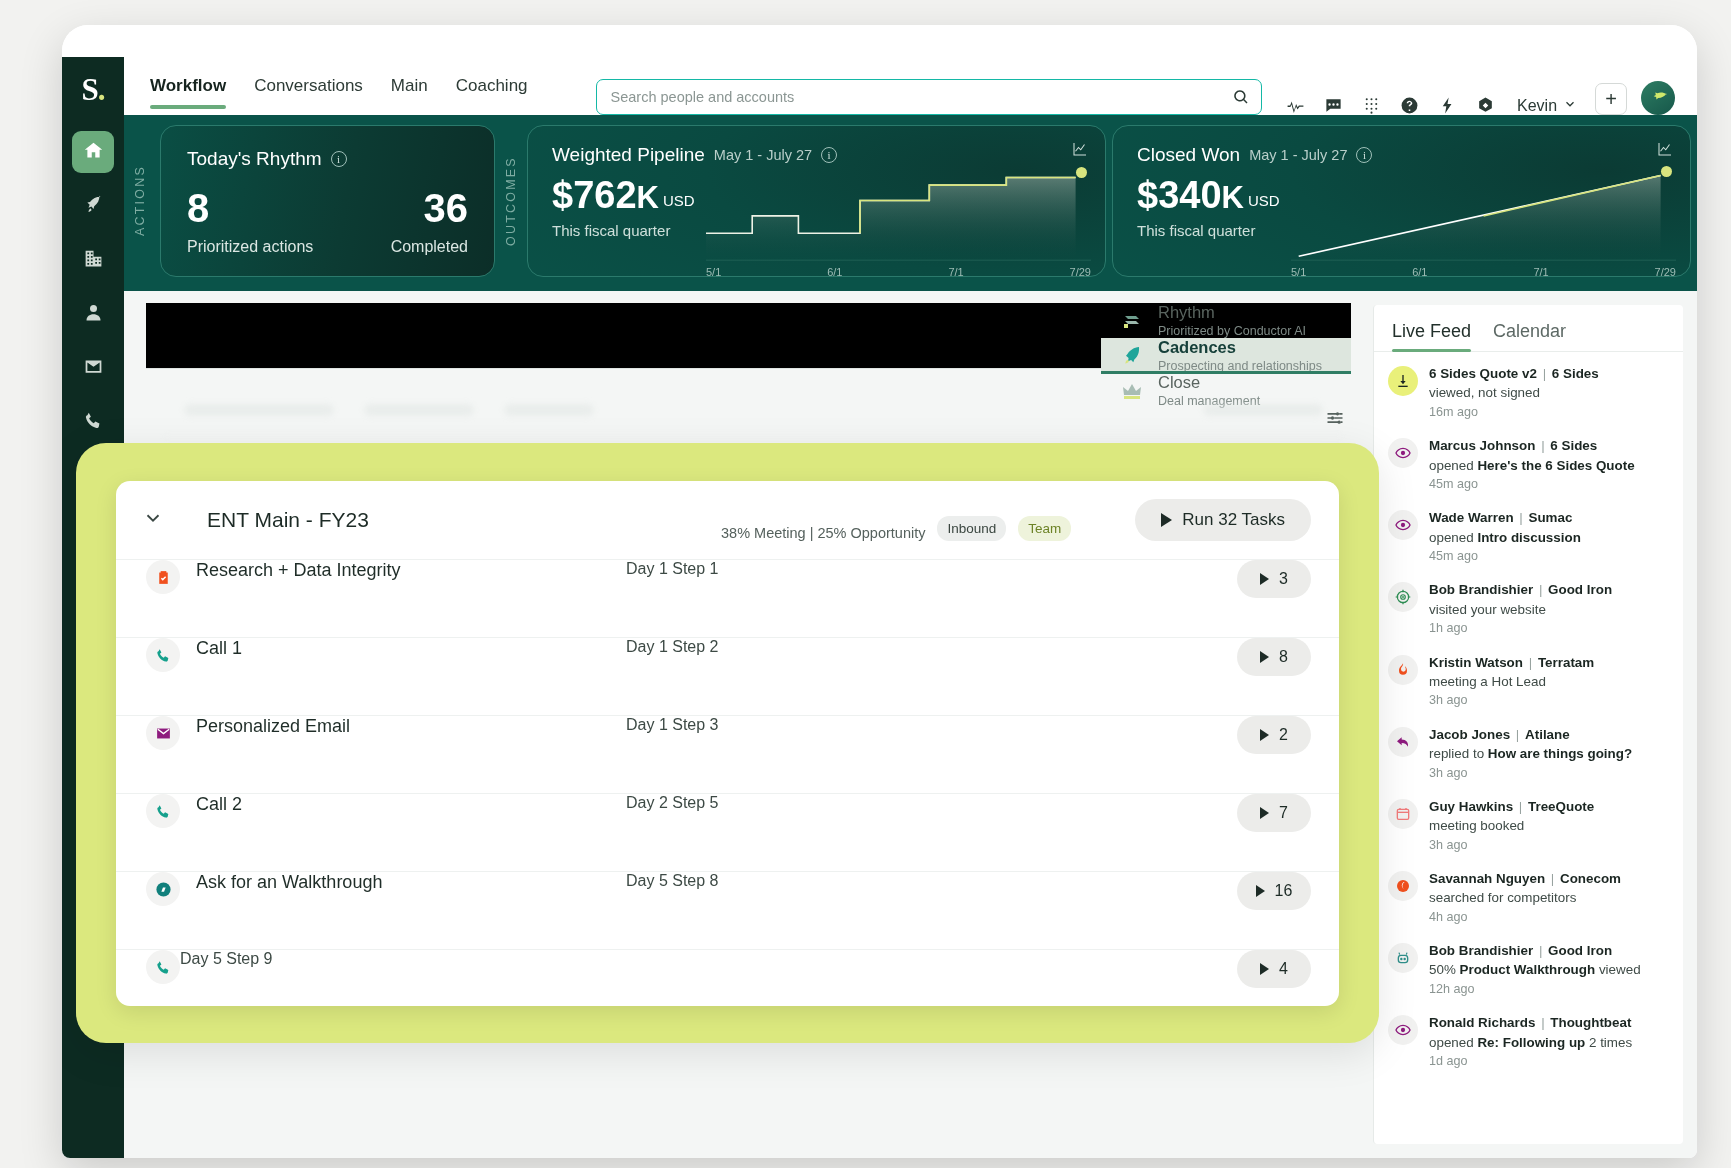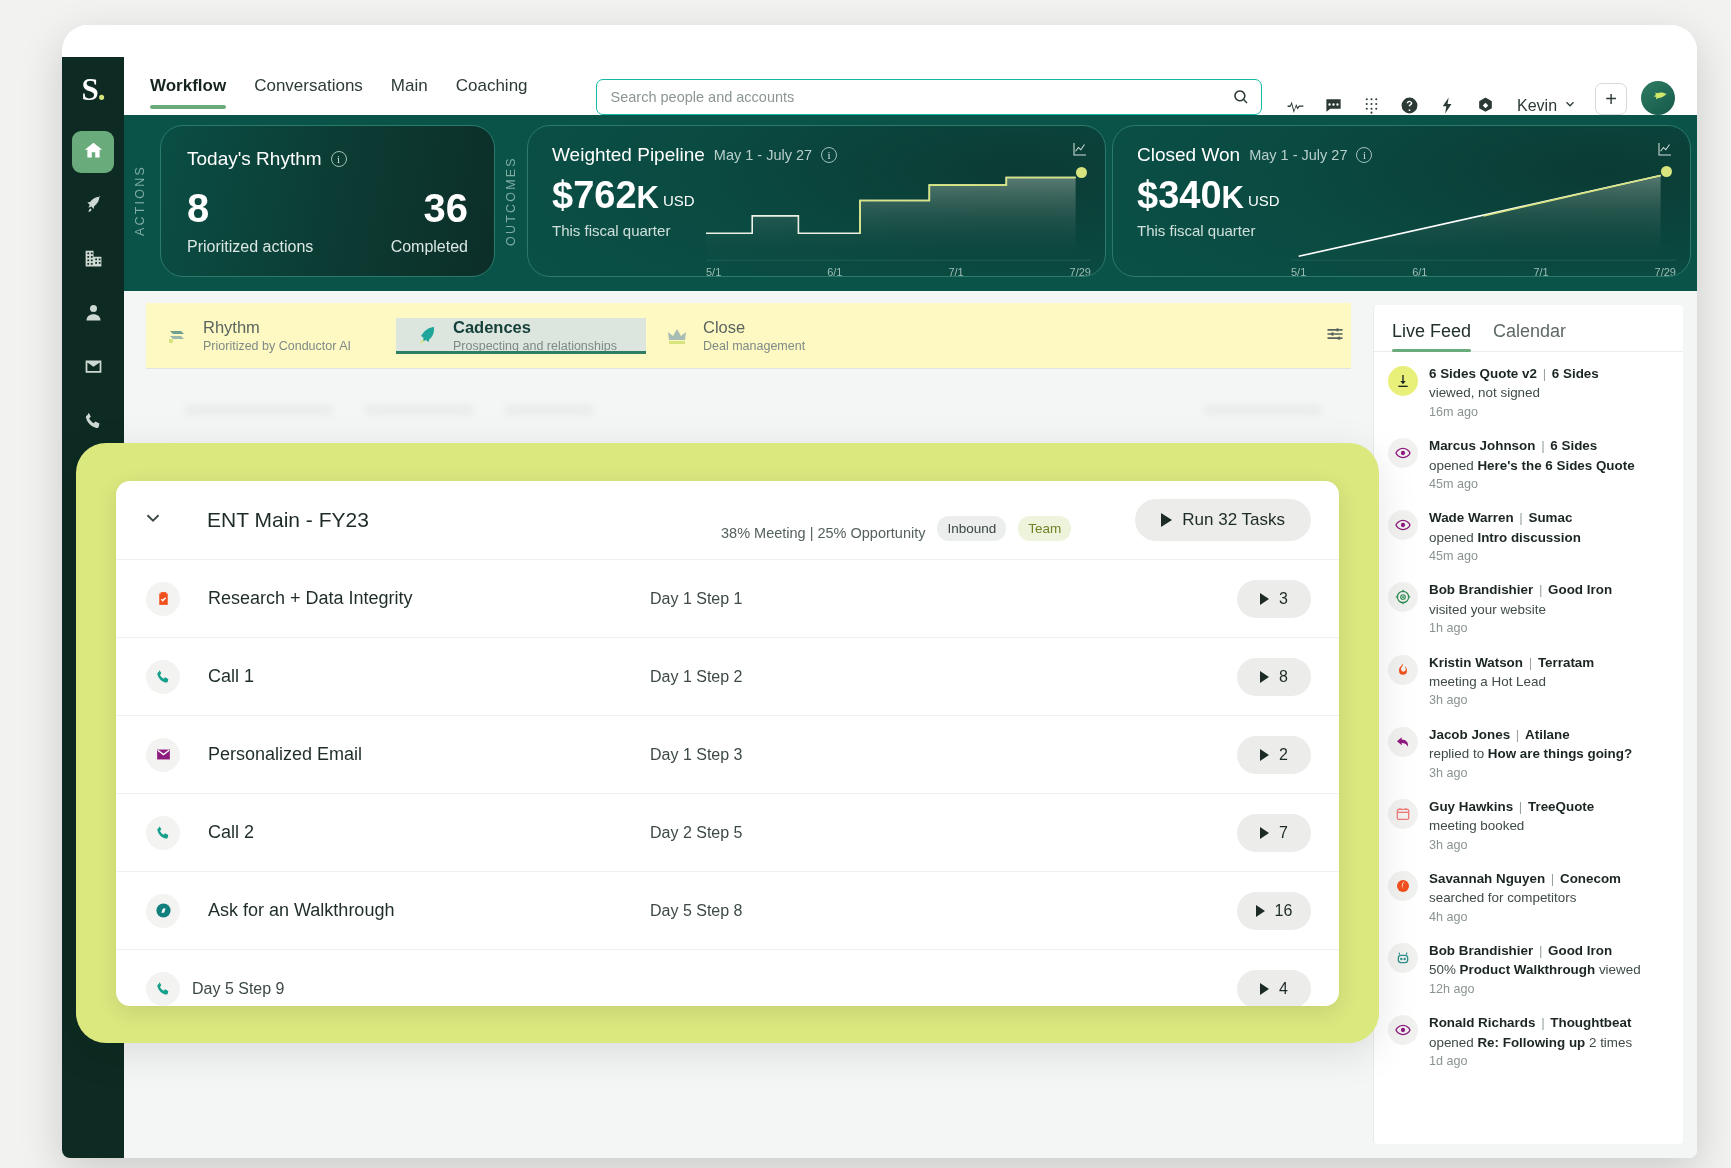--- a/index.html
+++ b/index.html
@@ -94,21 +94,21 @@
     background:#0a5349; padding: 10px 0 14px 0;
     display:flex; align-items:stretch; gap: 0; position:relative; z-index:3;
   }
   .vlabel {
     writing-mode: vertical-rl; transform: rotate(180deg);
     font-size: 12.5px; letter-spacing: 2.2px; color:#7fada3;
     display:flex; align-items:center; justify-content:center;
     padding: 0 9px;
   }
   .mcard {
-    border: 1px solid #2b7a6c; border-radius: 23px; position: relative; overflow:hidden;
+    border: 1px solid #2b7a6c; border-radius: 16px; position: relative; overflow:hidden;
     background: radial-gradient(120% 150% at 85% 30%, #0b3b34 0%, #0a4a41 45%, #0a5349 100%);
   }
   .mcard.rhythm { width: 335px; margin-left: 4px; padding: 22px 26px 20px 26px;
      background: linear-gradient(100deg,#0a4e44 0%, #0c3b33 55%, #0c2e28 100%); }
   .mcard.wide   { flex: 1 1 0; padding: 18px 22px 10px 24px; }
   .m-title { font-size: 19px; color:#ffffff; display:flex; align-items:center; gap: 9px; }
   .m-title .sub { font-size: 14.5px; color:#b9cfca; font-weight:400; }
   .info-i { width:16px;height:16px; border:1.4px solid #9fc0b9; border-radius:50%;
     color:#cfe2dd; font-size:11px; display:inline-flex; align-items:center; justify-content:center;
     font-family:"Liberation Serif", serif; }
@@ -126,22 +126,22 @@
   .chartslot svg { width:100%; height:100%; display:block; }
   .x-ticks { position:absolute; left:178px; right:14px; bottom: -2px; display:flex;
      justify-content:space-between; font-size:11px; color:#9dbcb5; }
   .chart-ic { position:absolute; right:16px; top:14px; color:#cfe0db; }
   .chart-ic svg { width:18px;height:18px; fill:none; stroke:currentColor; stroke-width:1.4;}
 
   
   .content { flex:1 1 auto; background:#f4f6f5; display:flex; min-height:0; position:relative; }
   .leftpane { flex: 1 1 auto; min-width:0; position:relative; background:#f4f6f5;}
   .tabsrow {
-    height: 66px; display:flex; align-items:center; border-bottom:1px solid #dfe4e2;
-    margin: 12px 22px 0 22px; background:#fef9c3;
+    height: 66px; display:flex; align-items:flex-end; border-bottom:1px solid #dfe4e2;
+    margin: 12px 22px 0 22px; background:#000000;flex-direction:column;
   }
   .tab { width: 250px; display:flex; align-items:center; gap: 13px; padding: 0 18px;
         position:relative; }
   .tab.active { background:#dde6de; }
   .tab.active::after { content:""; position:absolute; left:0; right:0; bottom:-1px; height:3px; background:#2f7d64;}
   .tab .tico { width:26px; height:26px; display:flex;align-items:center;justify-content:center; }
   .tab .tico svg { width:24px;height:24px; }
   .tab .t1 { font-size: 16.5px; color:#59645f; }
   .tab.active .t1 { color:#16403a; font-weight:700; }
   .tab .t2 { font-size: 12.5px; color:#7e8a86; margin-top:2px;}
@@ -193,21 +193,21 @@
   .m-stats { font-size: 14.5px; color:#55615d; }
   .pill { font-size: 13.5px; padding: 5px 10px; border-radius: 12px; background:#eceeed; color:#39453f;}
   .pill.team { background:#eef3db; color:#6d8327; }
   .runbtn {
     margin-left: 52px; background:#ececea; border-radius: 22px; height: 42px;
     display:flex;align-items:center;gap:10px; padding: 0 26px; font-size:17px; color:#1d2b26;
     font-weight:400;
   }
   .runbtn .tri { width:0;height:0;border-left:11px solid #1d2b26;border-top:7px solid transparent;border-bottom:7px solid transparent;}
 
-  .trow { height: 78px; display:flex; align-items:center; padding: 0 28px 0 30px; border-top:1px solid #eef1f0;gap:12px;}
+  .trow { height: 78px; display:flex; padding: 0 28px 0 30px; border-top:1px solid #eef1f0;}
   .trow:first-of-type { border-top: 1px solid #eef1f0; }
   .ticon { width: 34px; height:34px; border-radius:50%; background:#f3f3f2;
            display:flex;align-items:center;justify-content:center; flex:0 0 34px;}
   .ticon svg { width:17px;height:17px;}
   .tname { font-size: 18px; color:#1f2d28; margin-left: 16px; width: 430px;}
   .tstep { font-size: 16px; color:#3d4a45; }
   .tcount {
     margin-left:auto; background:#ececea; border-radius: 20px; height: 38px; min-width: 74px;
     display:flex;align-items:center;justify-content:center;gap:10px; font-size:16px;color:#1d2b26;
   }

